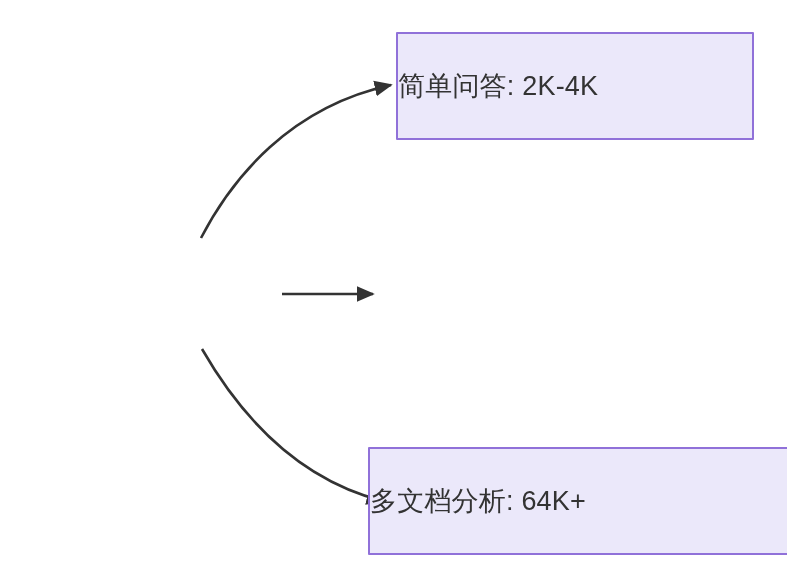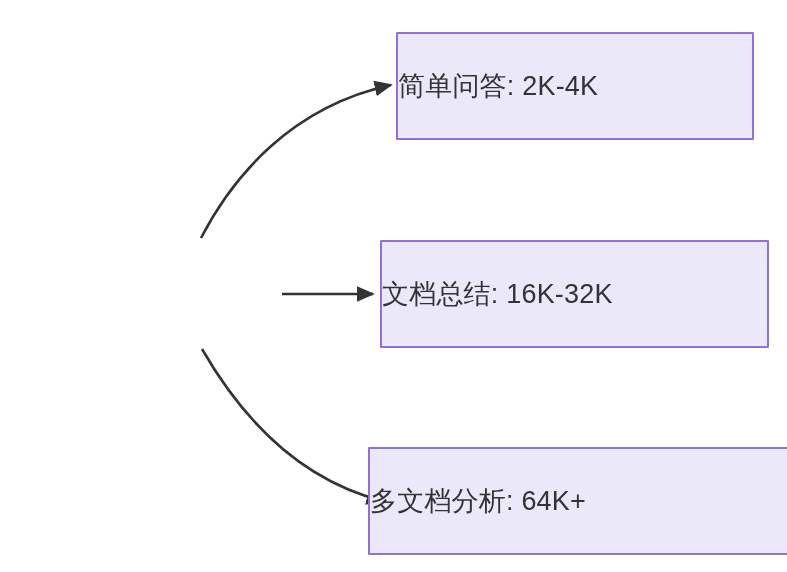--- a/index.html
+++ b/index.html
@@ -86,21 +86,18 @@
     <path d="M 282 294 L 373 294" fill="none" stroke="#333333" stroke-width="2.6" marker-end="url(#arrowhead)"></path>
 
     <path d="M 202 349 C 236 408, 292 478, 383 501" fill="none" stroke="#333333" stroke-width="2.6" marker-end="url(#arrowhead)"></path>
   </svg>
 
 
   <div class="node" id="node-task-1">
     <span class="node-label">简单问答: 2K-4K</span>
   </div>
 
-  <div class="node" id="node-task-2">
-    <span class="node-label">文档总结: 16K-32K</span>
-  </div>
 
   <div class="node" id="node-task-3">
     <span class="node-label">多文档分析: 64K+</span>
   </div>
 
 </div>
 
 </body></html>

